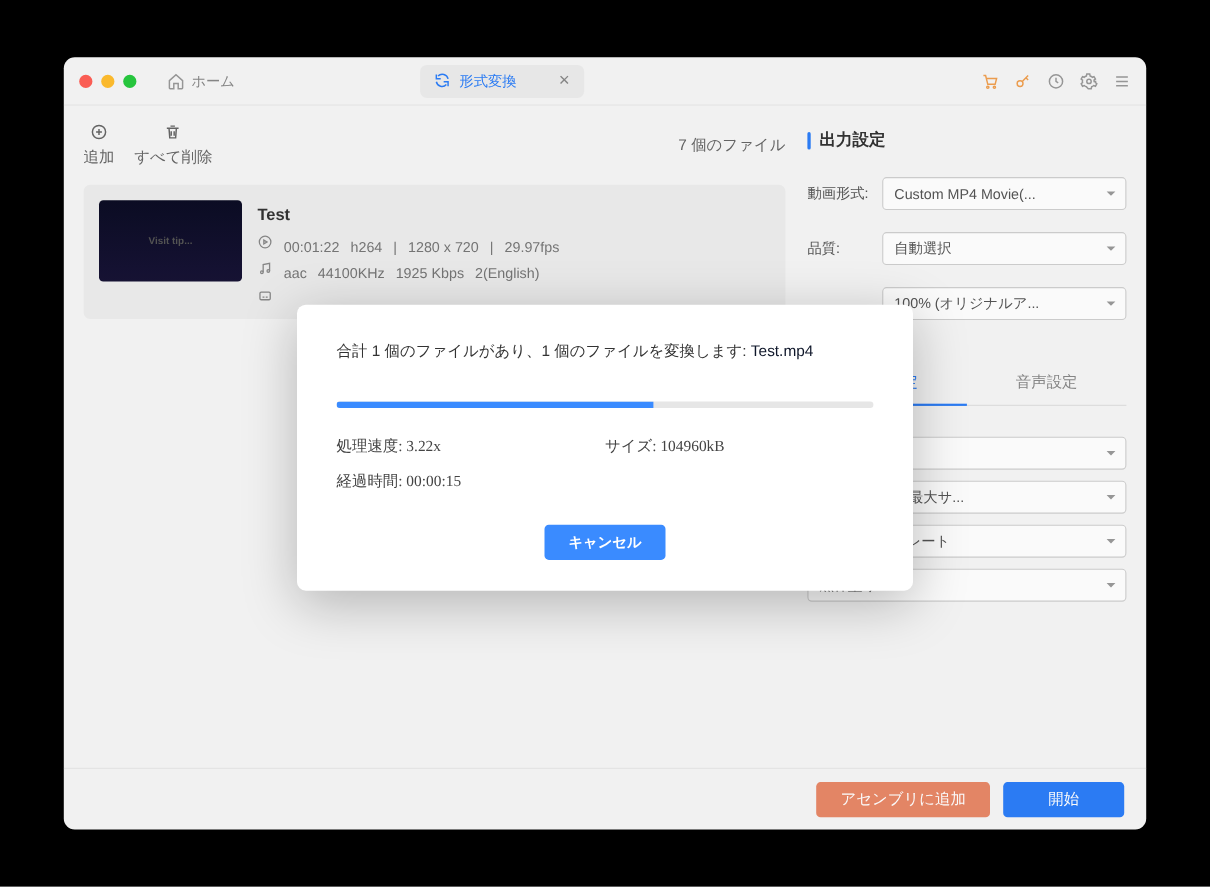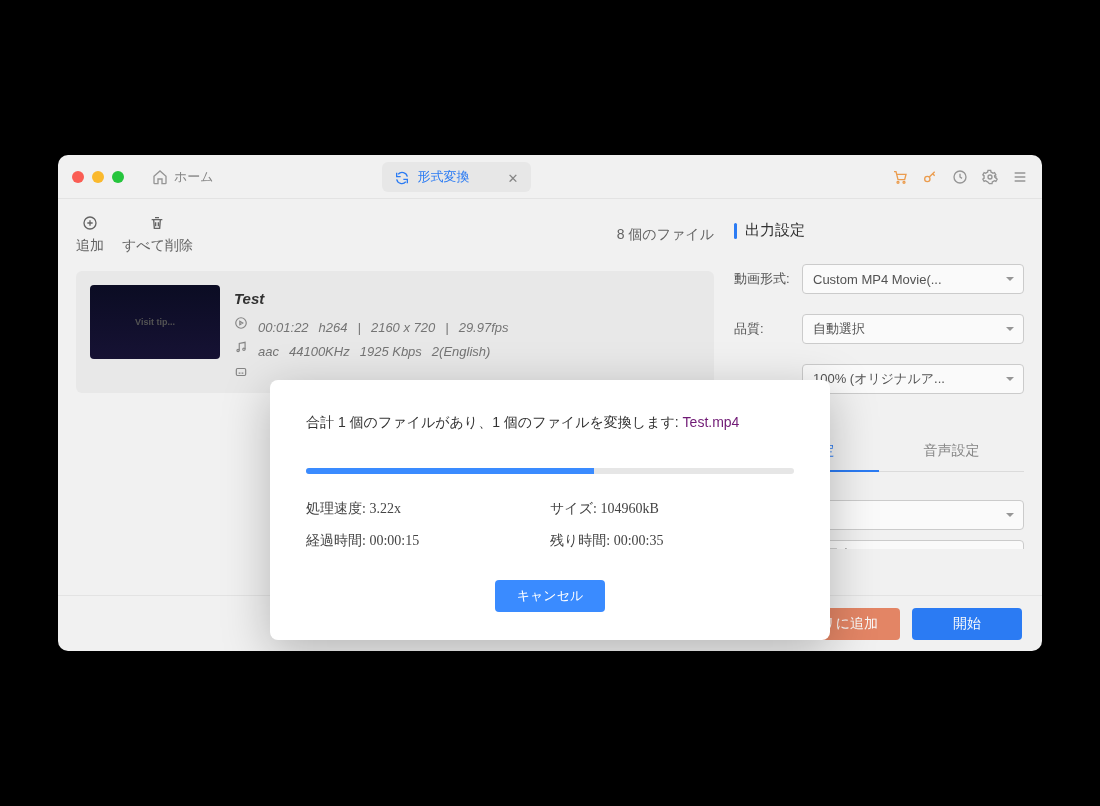--- a/index.html
+++ b/index.html
@@ -9,21 +9,21 @@
   font-size: 13px;
   color: #333;
   width: 1100px;
   height: 806px;
   display: flex;
   align-items: center;
   justify-content: center;
 }
 .window {
   width: 984px;
-  height: 496px;
+  height: 702px;
   background: #f6f6f6;
   border-radius: 10px;
   box-shadow: 0 25px 60px rgba(0,0,0,0.5);
   overflow: hidden;
   position: relative;
   display: flex;
   flex-direction: column;
 }
 .titlebar {
   height: 44px;
@@ -37,21 +37,21 @@
 .dot { width: 12px; height: 12px; border-radius: 50%; }
 .dot.red { background: #ff5f56; }
 .dot.yellow { background: #ffbd2e; }
 .dot.green { background: #27c93f; }
 .tab-home { display: flex; align-items: center; gap: 6px; color: #888; padding: 0 10px; }
 .tab-convert {
   background: #ececec;
   border-radius: 6px;
   padding: 6px 12px;
   display: flex;
-  align-items: flex-end;
+  align-items: flex-start;
   gap: 8px;
   color: #2c7ef8;
   margin-left: 150px;
 }
 .tab-convert .close { color: #888; margin-left: 30px; cursor: pointer; }
 .titlebar-right { margin-left: auto; display: flex; align-items: center; gap: 14px; color: #999; }
 .titlebar-right .cart { color: #f0a050; }
 .titlebar-right .key { color: #f0a050; }
 .icon { display: inline-flex; width: 16px; height: 16px; align-items: center; justify-content: center; }
 
@@ -69,27 +69,27 @@
   gap: 14px;
   margin-top: 6px;
 }
 .thumb {
   width: 130px; height: 74px;
   background: linear-gradient(180deg,#0c0d24,#171335);
   border-radius: 4px;
   display: flex; align-items: center; justify-content: center;
   color: #555; font-size: 9px; font-weight: bold;
 }
-.file-meta { color: #777; font-size: 13px; line-height: 1.9; font-style: italic; }
+.file-meta { color: #777; font-size: 13px; line-height: 1.9; }
 .file-title { color: #333; font-weight: 600; font-size: 15px; margin-bottom: 2px; }
 .meta-row { display: flex; align-items: flex-start; gap: 10px; }
 .meta-ico { width: 14px; display: inline-flex; }
 
 .right { width: 290px; display: flex; flex-direction: column; gap: 10px; }
-.panel-title { display: flex; align-items: center; gap: 8px; font-weight: 400; color: #333; font-size: 15px; margin: 6px 0 14px; }
+.panel-title { display: flex; align-items: center; gap: 8px; font-weight: 700; color: #333; font-size: 15px; margin: 6px 0 14px; }
 .panel-title::before { content: ""; width: 3px; height: 16px; background: #2c7ef8; border-radius: 2px; }
 .field { display: flex; align-items: center; gap: 10px; margin-bottom: 10px; }
 .field-label { width: 58px; text-align: left; color: #555; font-size: 13px; }
 .select {
   flex: 1; height: 30px; border: 1px solid #d0d0d0; border-radius: 4px;
   background: #fff; padding: 0 26px 0 10px; color: #555; font-size: 13px;
   display: flex; align-items: center; position: relative;
   overflow: hidden; white-space: nowrap; text-overflow: ellipsis;
 }
 .select::after {
@@ -114,30 +114,30 @@
 .btn-blue { background: #2c7ef8; min-width: 110px; }
 
 .overlay { position: absolute; inset: 0; background: rgba(0,0,0,0.02); }
 .modal {
   position: absolute; left: 50%; top: 225px; transform: translateX(-50%);
   width: 560px; background: #fff; border-radius: 8px;
   box-shadow: 0 12px 48px rgba(0,0,0,0.25);
   padding: 34px 36px 28px;
 }
 .modal-msg { font-size: 14px; color: #333; margin-bottom: 36px; }
-.modal-msg .fname { color: #701a75; }
+.modal-msg .fname { color: #0f172a; }
 .progress {
   width: 100%; height: 6px; background: #e6e6e6; border-radius: 3px;
   margin-bottom: 26px; overflow: hidden;
 }
 .progress-fill { height: 100%; background: #3a8bff; width: 59%; }
 .stats { display: flex; gap: 0; margin-bottom: 30px; font-size: 14px; color: #444; }
 .stats-col { flex: 1; display: flex; flex-direction: column; gap: 14px; font-family: Liberation Serif, serif; }
 .modal-actions { display: flex; justify-content: center; }
-.btn-cancel { background: #3a8bff; color: #fff; border: none; border-radius: 4px; height: 32px; padding: 0 22px; font-size: 13px; cursor: pointer; }
+.btn-cancel { background: #3a8bff; color: #fff; border: none; border-radius: 4px; height: 32px; padding: 0 22px; font-size: 13px; cursor: pointer; font-weight: bold; }
 
 svg { width: 100%; height: 100%; }
 </style>
 </head>
 <body>
 
 <div class="window">
 
   <div class="titlebar">
     <div class="traffic">
@@ -210,39 +210,39 @@
           <span>追加</span>
         </div>
         <div class="toolbar-item">
           <span class="icon">
             <svg viewBox="0 0 24 24" fill="none" stroke="#666" stroke-width="2">
                 <path d="M4 7h16M9 4h6M7 7l1 13h8l1-13M10 11v6M14 11v6"></path>
               </svg>
           </span>
           <span>すべて削除</span>
         </div>
-        <div class="count">8 個のファイル</div>
+        <div class="count">7 個のファイル</div>
       </div>
       <div class="file-card">
         <div class="thumb">
             <span>Visit tip...</span>
           </div>
         <div class="file-meta">
           <div class="file-title">Test</div>
           <div class="meta-row">
             <span class="meta-ico">
                 <svg viewBox="0 0 24 24" fill="none" stroke="#888" stroke-width="2">
                   <circle cx="12" cy="12" r="9"></circle>
                   <path d="M10 9l5 3-5 3z"></path>
                 </svg>
               </span>
             <span>00:01:22</span>
             <span>h264</span>
               <span>|</span>
-            <span>2160  x  720</span>
+            <span>1280  x  720</span>
               <span>|</span>
             <span>29.97fps</span>
           </div>
           <div class="meta-row">
             <span class="meta-ico">
                 <svg viewBox="0 0 24 24" fill="none" stroke="#888" stroke-width="2">
                   <path d="M9 18V6l10-2v12"></path>
                   <circle cx="7" cy="18" r="2"></circle>
                   <circle cx="17" cy="16" r="2"></circle>
                 </svg>
@@ -313,21 +313,20 @@
     <div class="progress">
       <div class="progress-fill" style="width: 59%;"></div>
     </div>
     <div class="stats">
       <div class="stats-col">
         <div><span>処理速度:</span> <span>3.22x</span></div>
         <div><span>経過時間:</span> <span>00:00:15</span></div>
       </div>
       <div class="stats-col">
         <div><span>サイズ:</span> <span>104960kB</span></div>
-        <div><span>残り時間:</span> <span>00:00:35</span></div>
       </div>
     </div>
     <div class="modal-actions">
       <button class="btn-cancel">キャンセル</button>
     </div>
   </div>
 
 </div>
 
 </body></html>

